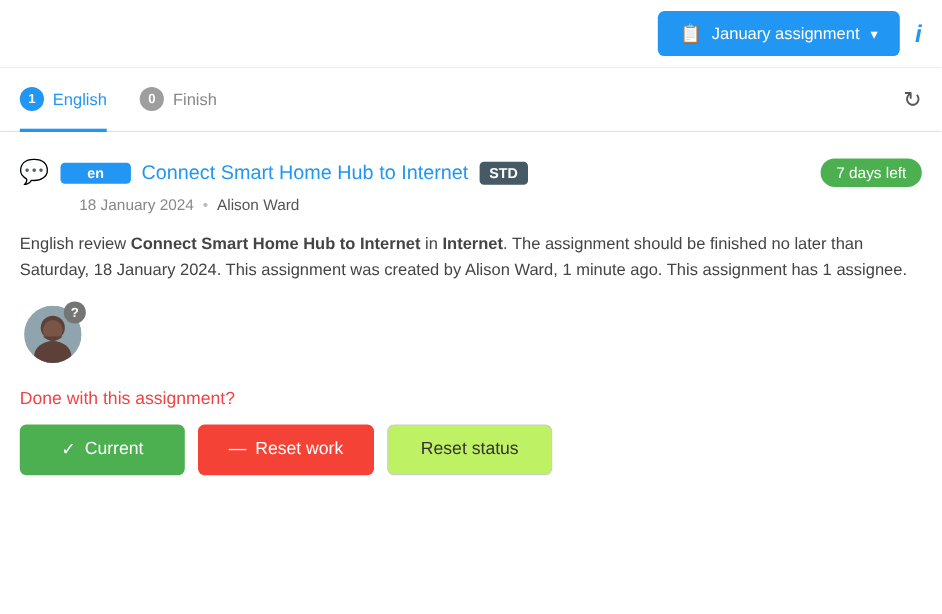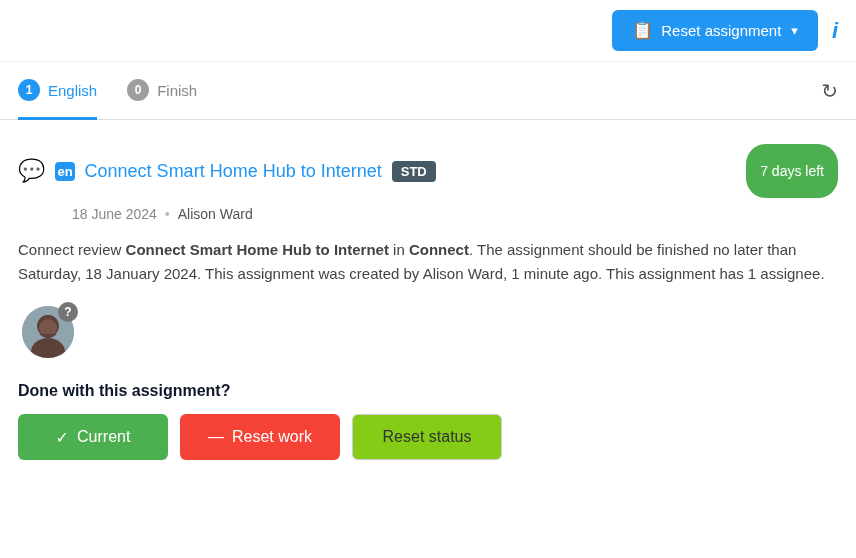--- a/index.html
+++ b/index.html
@@ -101,21 +101,21 @@
       margin-bottom: 8px;
     }
     .chat-icon {
       font-size: 22px;
       color: #555;
     }
     .lang-badge {
       background: #2196f3;
       color: #fff;
       border-radius: 4px;
-      padding: 2px 2px;
+      padding: 2px 24px;
       font-size: 13px;
       font-weight: 600;
     }
     .assignment-title {
       color: #2196f3;
       font-size: 18px;
       font-weight: 500;
       text-decoration: none;
       cursor: pointer;
     }
@@ -125,21 +125,21 @@
       border-radius: 4px;
       padding: 3px 9px;
       font-size: 13px;
       font-weight: 600;
     }
     .days-left-badge {
       margin-left: auto;
       background: #4caf50;
       color: #fff;
       border-radius: 20px;
-      padding: 19px 14px;
+      padding: 5px 14px;
       font-size: 14px;
       font-weight: 500;
     }
     .assignment-meta {
       display: flex;
       align-items: center;
       gap: 8px;
       color: #888;
       font-size: 14px;
       margin-left: 54px;
@@ -189,22 +189,22 @@
       height: 20px;
       font-size: 12px;
       font-weight: bold;
       display: flex;
       align-items: center;
       justify-content: center;
     }
 
     .done-label {
       font-size: 16px;
-      font-weight: 700;
-      color: #0f172a;
+      font-weight: 400;
+      color: #ef4444;
       margin-bottom: 14px;
     }
     .action-buttons {
       display: flex;
       gap: 12px;
       flex-wrap: wrap;
     }
     .btn-approved {
       background: #4caf50;
       color: #fff;
@@ -229,38 +229,38 @@
       font-size: 16px;
       font-weight: 500;
       cursor: pointer;
       display: flex;
       align-items: center;
       gap: 8px;
       min-width: 150px;
       justify-content: center;
     }
     .btn-reset {
-      background: #84cc16;
+      background: #bef264;
       color: #333;
       border: 1px solid #ccc;
       border-radius: 6px;
       padding: 13px 28px;
       font-size: 16px;
       font-weight: 500;
       cursor: pointer;
       min-width: 150px;
     }
   </style>
 </head>
 <body>
 
 <div class="header">
   <button class="finish-btn">
     <span class="clipboard-icon">📋</span>
-    <span>Reset assignment</span>
+    <span>January assignment</span>
     <span class="chevron">▾</span>
   </button>
   <span class="info-icon">i</span>
 </div>
 
 <div class="tabs">
   <div class="tab active">
     <span class="tab-badge blue">1</span>
     <span>English</span>
   </div>
@@ -279,28 +279,28 @@
   <div class="assignment-header">
     <span class="chat-icon">💬</span>
     <span class="lang-badge">en</span>
     <span class="assignment-title">Connect Smart Home Hub to Internet</span>
     <span class="std-badge">STD</span>
     <span class="days-left-badge">7 days left</span>
   </div>
 
   
   <div class="assignment-meta">
-    <span>18 June 2024</span>
+    <span>18 January 2024</span>
     <span class="dot">•</span>
     <span class="author">Alison Ward</span>
   </div>
 
   
   <p class="assignment-desc">
-    <span>Connect review </span><strong>Connect Smart Home Hub to Internet</strong><span> in </span><strong>Connect</strong><span>. The assignment should be finished no later than Saturday, 18 January 2024. This assignment was created by Alison Ward, 1 minute ago. This assignment has 1 assignee.</span>
+    <span>English review </span><strong>Connect Smart Home Hub to Internet</strong><span> in </span><strong>Internet</strong><span>. The assignment should be finished no later than Saturday, 18 January 2024. This assignment was created by Alison Ward, 1 minute ago. This assignment has 1 assignee.</span>
   </p>
 
   
   <div class="avatar-container">
     <div class="avatar">
       <svg width="52" height="52" viewBox="0 0 52 52">
         <rect width="52" height="52" fill="#90a4ae"></rect>
         <circle cx="26" cy="20" r="11" fill="#5d4037"></circle>
         <ellipse cx="26" cy="46" rx="17" ry="14" fill="#5d4037"></ellipse>
 

